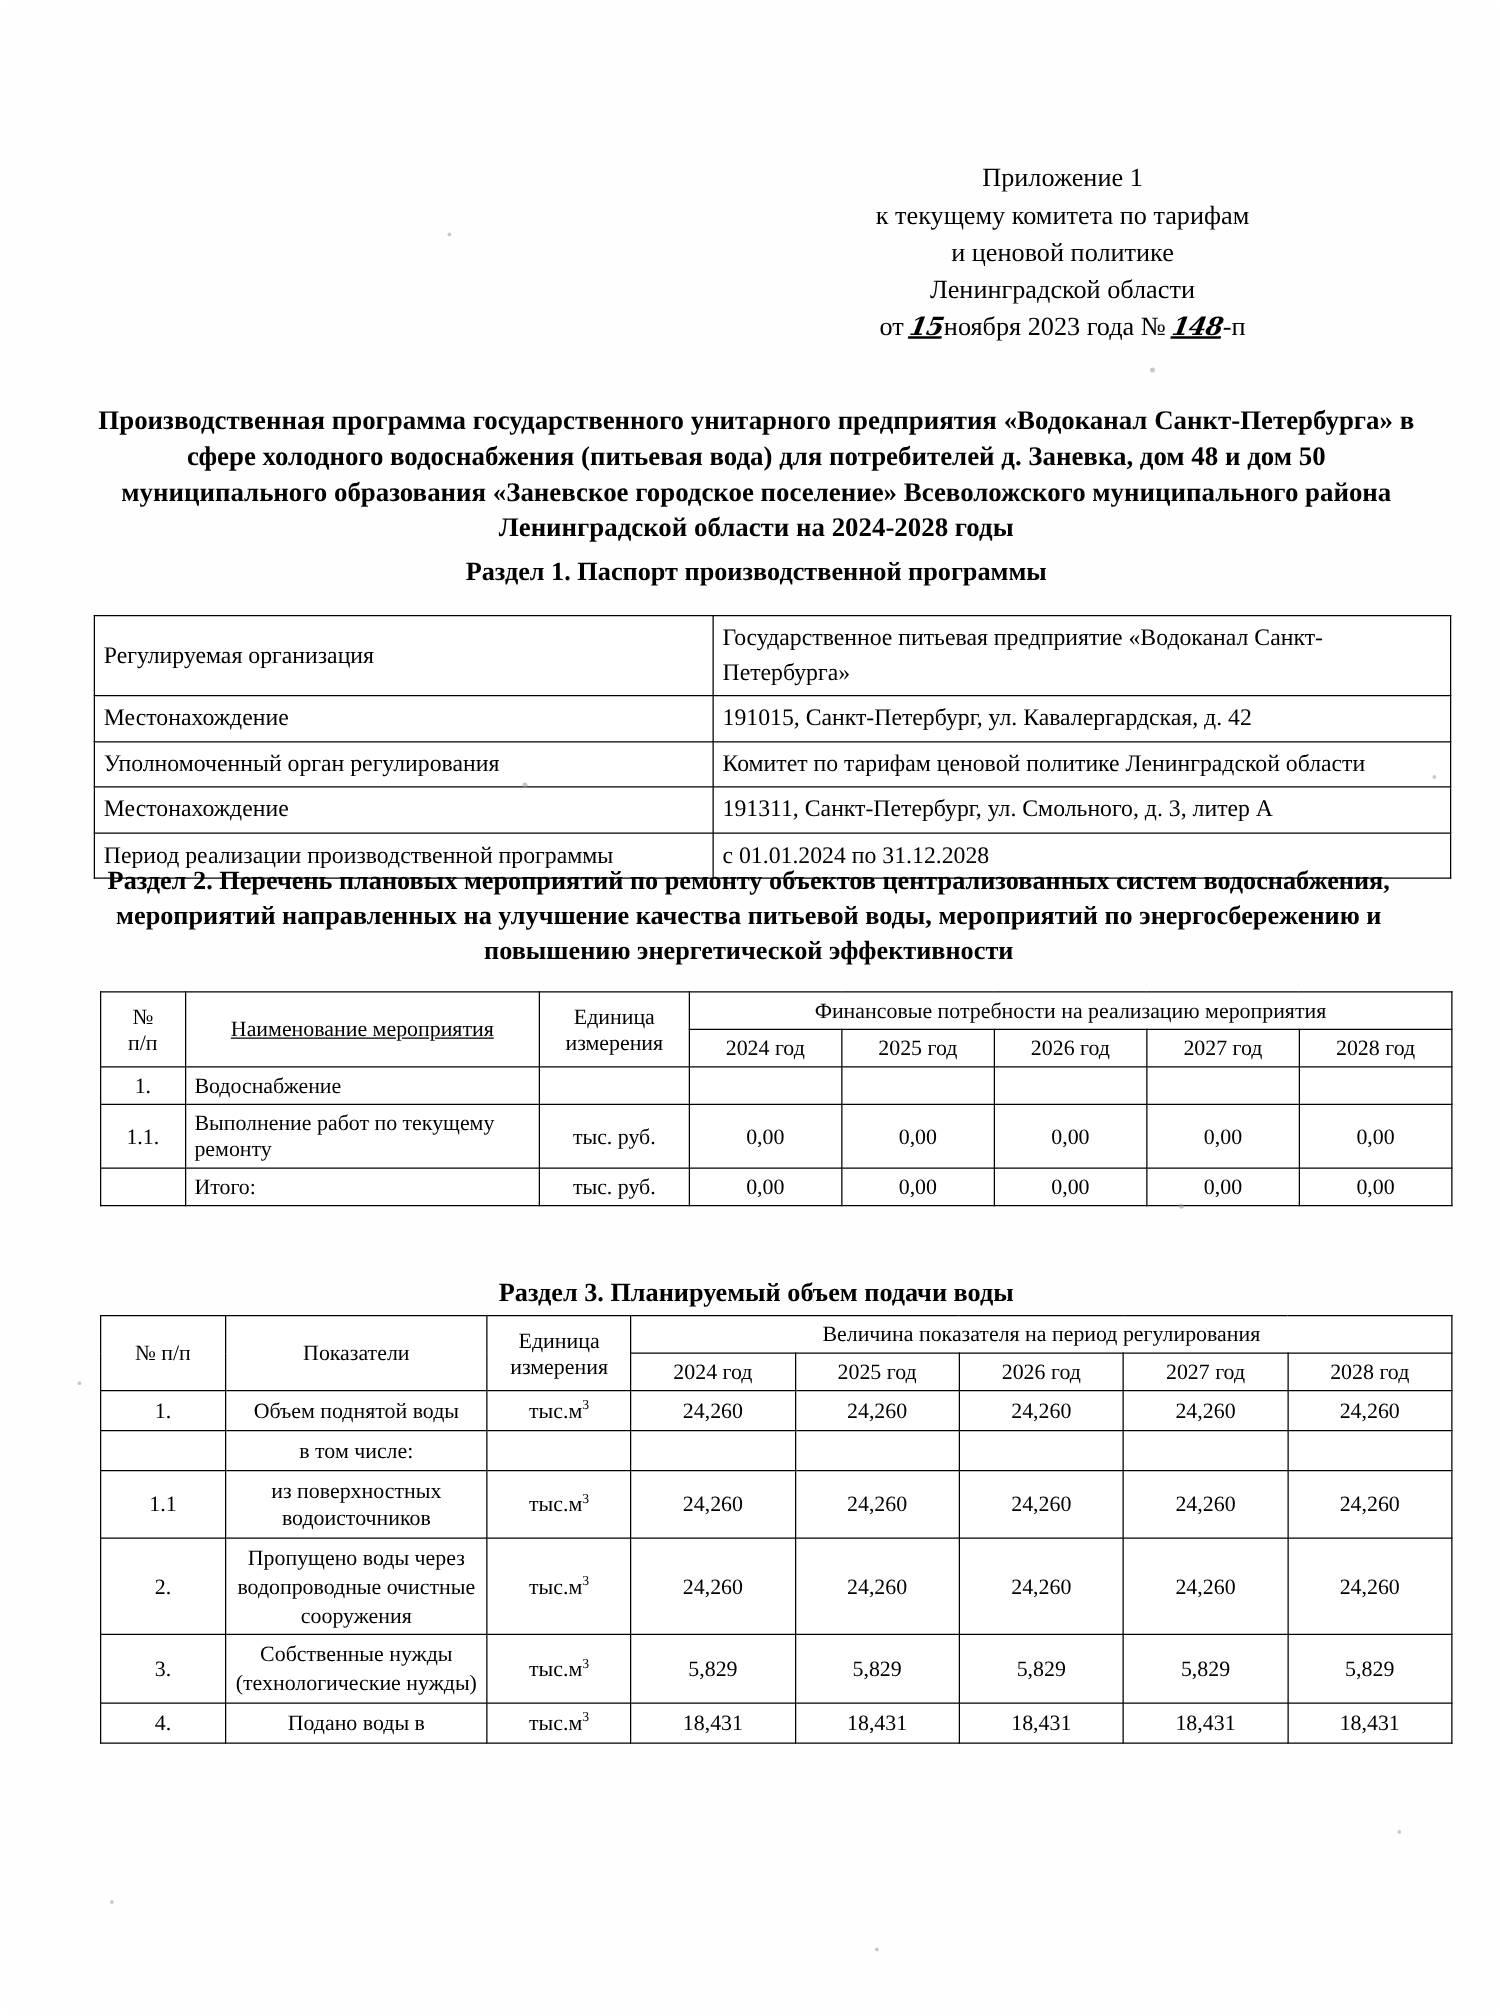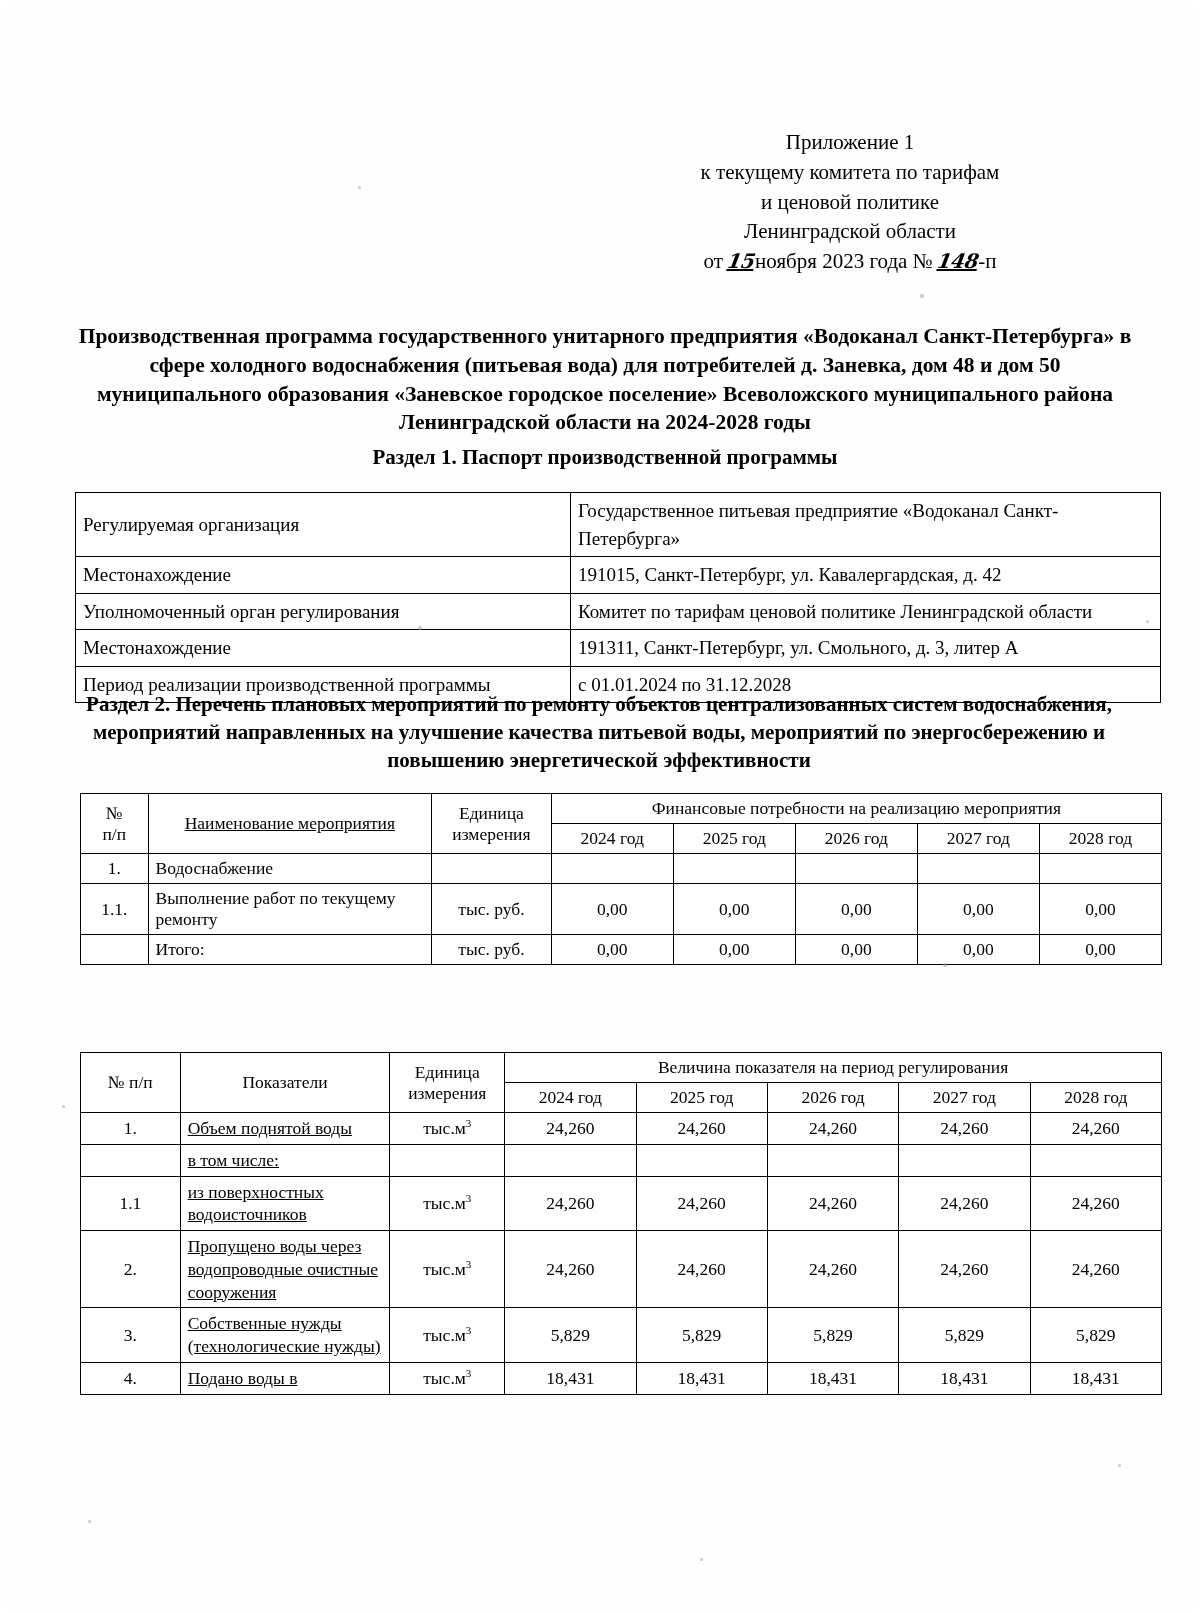--- a/index.html
+++ b/index.html
@@ -108,21 +108,21 @@
   #table-measures td.row-h { height: 40px; }
 
   
   #table-volumes {
     top: 1052px;
     left: 80px;
     width: 1082px;
     text-align: center;
   }
   #table-volumes th, #table-volumes td { text-align: center; }
-  #table-volumes td.name { text-align: left; line-height: 1.3; text-decoration: underline; }
+  #table-volumes td.name { text-align: center; line-height: 1.3; }
   #table-volumes .c-no    { width: 100px; }
   #table-volumes .c-name  { width: 210px; }
   #table-volumes .c-unit  { width: 105px; }
   #table-volumes .c-year  { width: 133px; }
 
   sup { font-size: 11px; vertical-align: super; }
 
   
   .speck {
     position: absolute;
@@ -228,20 +228,21 @@
         <td>тыс. руб.</td>
         <td>0,00</td>
         <td>0,00</td>
         <td>0,00</td>
         <td>0,00</td>
         <td>0,00</td>
       </tr>
     </tbody>
   </table>
 
+  <div class="section-heading" id="sec3-heading">Раздел 3.  Планируемый объем подачи воды</div>
 
   <table id="table-volumes">
     <thead>
       <tr>
         <th class="c-no" rowspan="2">№ п/п</th>
         <th class="c-name" rowspan="2">Показатели</th>
         <th class="c-unit" rowspan="2">
           <div>Единица</div>
           <div>измерения</div>
         </th>

